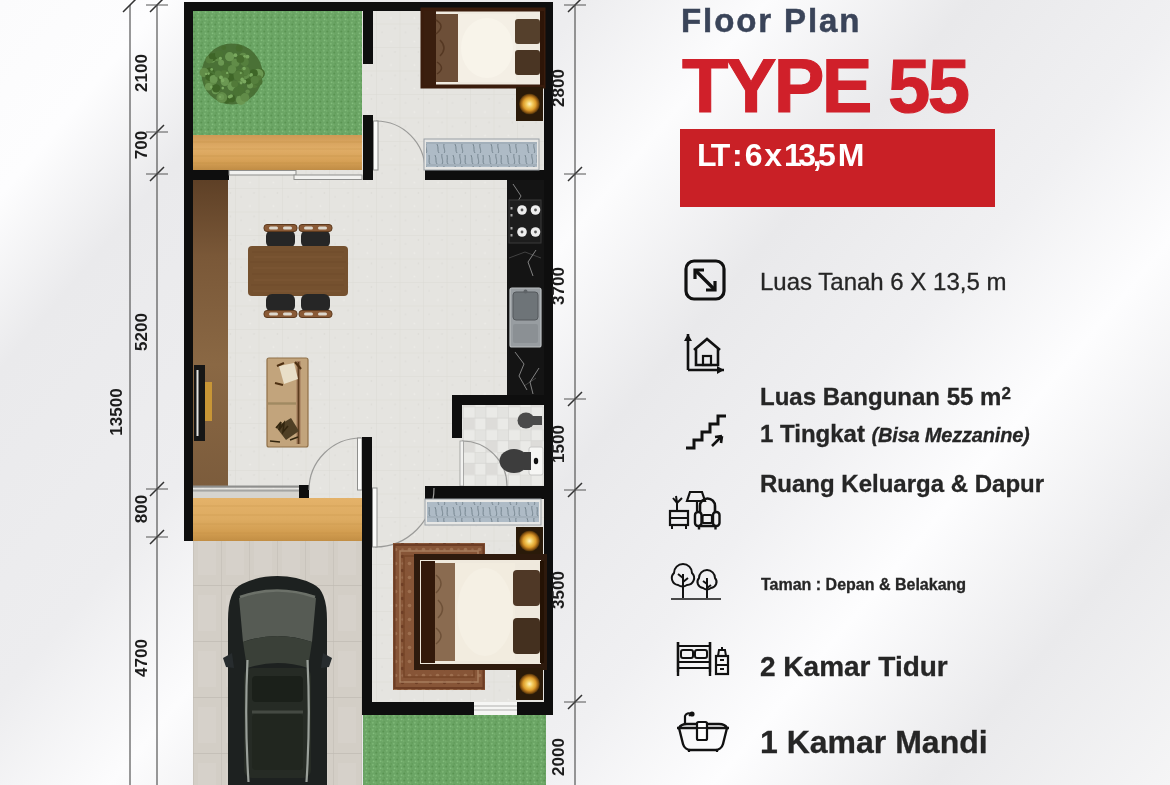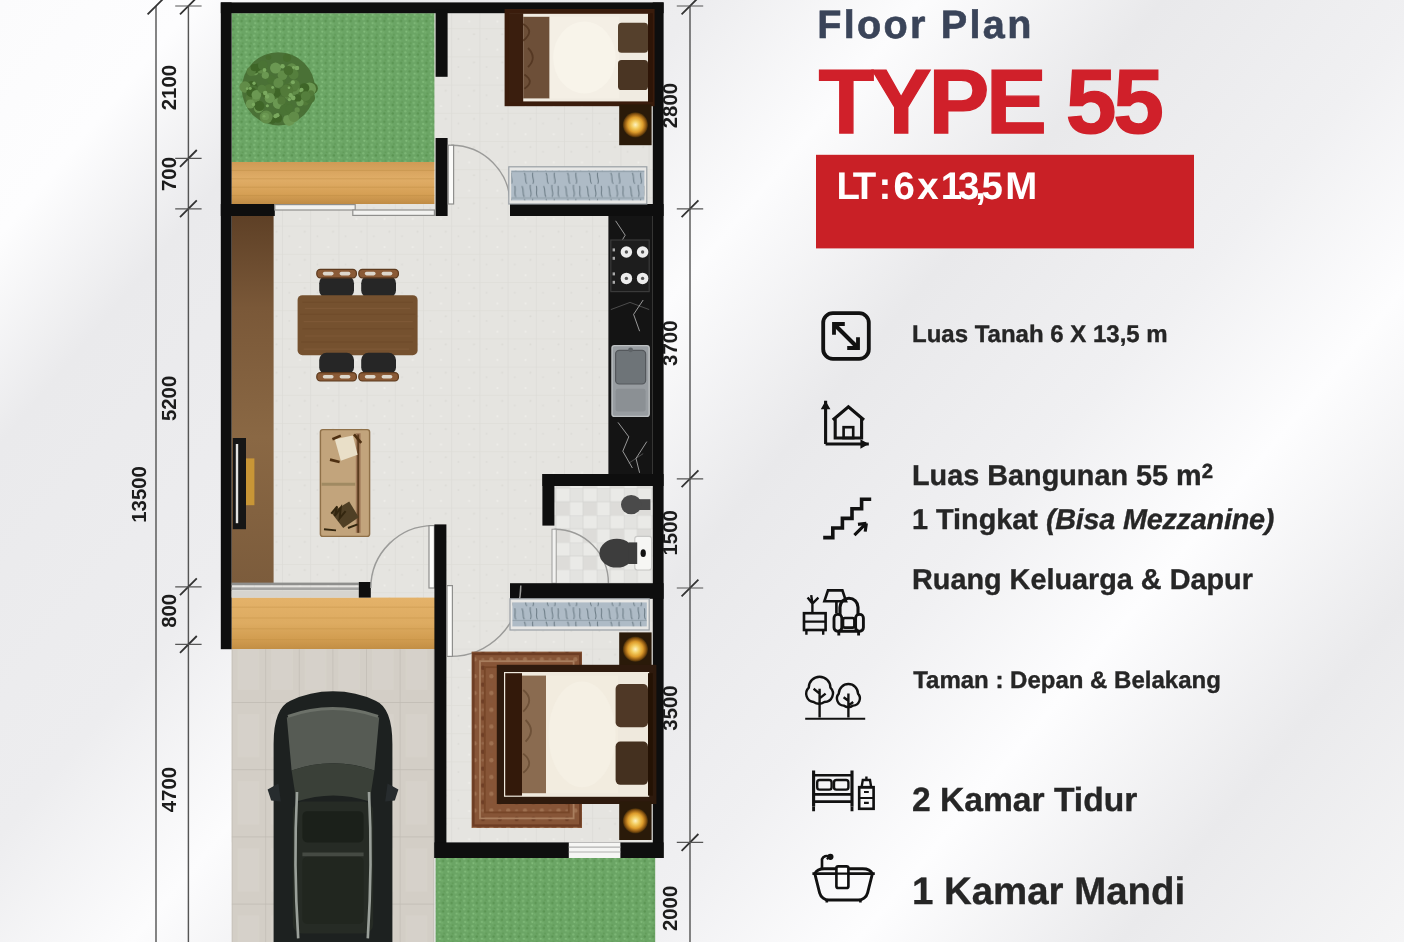--- a/index.html
+++ b/index.html
@@ -493,41 +493,41 @@
 <div class="abs" style="left:697px;top:137px;font-size:32px;font-weight:bold;color:#fff;letter-spacing:-3.5px;">LT : 6 x 13,5 M</div>
 
 <div class="abs" style="left:683px;top:258px;width:44px;height:44px;">
 <svg width="44" height="44" viewBox="0 0 44 44" fill="none" stroke="#111">
 <rect x="3" y="3" width="38" height="38" rx="8" stroke-width="3.2"></rect>
 <path d="M13 13 L31 31" stroke-width="3.4"></path>
 <path d="M12 21 V12 H21 M32 23 V32 H23" stroke-width="3.2" fill="none"></path>
 </svg>
 </div>
 
-<div class="abs" style="left:760px;top:268px;font-size:20px;font-weight:bold;color:#262626;-webkit-text-stroke:0.3px #262626;">Luas Tanah 6 X 13,5 m</div>
+<div class="abs" style="left:760px;top:268px;font-size:24px;font-weight:normal;color:#262626;-webkit-text-stroke:0.3px #262626;">Luas Tanah 6 X 13,5 m</div>
 
 <div class="abs" style="left:680px;top:328px;width:48px;height:48px;">
 <svg width="48" height="48" viewBox="0 0 48 48" fill="none" stroke="#111">
 <path d="M8 42 H44 M8 42 V6" stroke-width="2.6"></path>
 <path d="M8 6 l-4 7 h8 z M44 42 l-7 -4 v8 z" fill="#111" stroke="none"></path>
 <path d="M14 22 L27 11 L40 22 M16 21 V37 H38 V21" stroke-width="2.6"></path>
 <rect x="23" y="28" width="8" height="9" stroke-width="2.2"></rect>
 </svg>
 </div>
 
 <div class="abs" style="left:760px;top:343px;font-size:24px;font-weight:bold;color:#262626;margin-top:40px;-webkit-text-stroke:0.3px #262626;">Luas Bangunan 55 m<span style="font-size:17px;vertical-align:6px;">2</span></div>
 
 <div class="abs" style="left:684px;top:412px;width:46px;height:38px;">
 <svg width="46" height="38" viewBox="0 0 46 38" fill="none" stroke="#111">
 <path d="M2 36 H10 V28 H18 V20 H26 V12 H34 V4 H42" stroke-width="3"></path>
 <path d="M28 34 L38 24 M38 24 l-7 1 M38 24 l-1 7" stroke-width="2.6"></path>
 </svg>
 </div>
 
-<div class="abs" style="left:760px;top:420px;font-size:24px;font-weight:bold;color:#262626;-webkit-text-stroke:0.3px #262626;">1 Tingkat <span style="font-style:italic;font-size:24px;letter-spacing:-0.2px;">(Bisa Mezzanine)</span></div>
+<div class="abs" style="left:760px;top:420px;font-size:24px;font-weight:bold;color:#262626;-webkit-text-stroke:0.3px #262626;">1 Tingkat <span style="font-style:italic;font-size:20px;letter-spacing:-0.2px;">(Bisa Mezzanine)</span></div>
 
 <div class="abs" style="left:666px;top:487px;width:58px;height:45px;">
 <svg width="58" height="45" viewBox="0 0 58 45" fill="none" stroke="#111">
 <path d="M24 5 h12 l3 9 h-18 z" stroke-width="2.2"></path>
 <path d="M31 14 v10" stroke-width="2.2"></path>
 <rect x="4" y="24" width="18" height="14" stroke-width="2.2"></rect>
 <path d="M4 31 h18 M6 38 v4 M20 38 v4" stroke-width="2"></path>
 <path d="M11 24 v-8 M11 16 l-4 -5 M11 16 l5 -5 M11 16 l-1 -7" stroke-width="2"></path>
 <path d="M34 26 v-7 a7.5 7.5 0 0 1 15 0 v7" stroke-width="2.6"></path>
 <rect x="29" y="25" width="6.5" height="14" rx="3" stroke-width="2.4"></rect>
@@ -542,21 +542,21 @@
 <div class="abs" style="left:669px;top:562px;width:54px;height:40px;">
 <svg width="54" height="40" viewBox="0 0 54 40" fill="none" stroke="#111">
 <path d="M14 2 a9 9 0 0 1 9 9 a7 7 0 0 1 -5 12 a8 8 0 0 1 -9 0 a7 7 0 0 1 -4 -12 a9 9 0 0 1 9 -9 z" stroke-width="2"></path>
 <path d="M14 12 v24 M14 16 l-5 -4 M14 20 l5 -4" stroke-width="2"></path>
 <path d="M38 8 a8 8 0 0 1 8 8 a6 6 0 0 1 -4 10 a7 7 0 0 1 -8 0 a6 6 0 0 1 -4 -10 a8 8 0 0 1 8 -8 z" stroke-width="2"></path>
 <path d="M38 16 v20 M38 22 l-4 -3 M38 26 l4 -3" stroke-width="2"></path>
 <path d="M2 37 h50" stroke-width="1.6"></path>
 </svg>
 </div>
 
-<div class="abs" style="left:761px;top:556px;font-size:20px;font-weight:bold;color:#262626;-webkit-text-stroke:0.3px #262626;">Taman : Depan &amp; Belakang</div>
+<div class="abs" style="left:761px;top:576px;font-size:16px;font-weight:bold;color:#262626;-webkit-text-stroke:0.3px #262626;">Taman : Depan &amp; Belakang</div>
 
 <div class="abs" style="left:674px;top:640px;width:56px;height:38px;">
 <svg width="56" height="38" viewBox="0 0 56 38" fill="none" stroke="#111">
 <path d="M4 2 v30 M36 2 v30" stroke-width="2.6"></path>
 <path d="M4 6 h32 M4 22 h32 M4 28 h32" stroke-width="2.2"></path>
 <rect x="7" y="10" width="12" height="8" rx="2" stroke-width="2"></rect>
 <rect x="21" y="10" width="12" height="8" rx="2" stroke-width="2"></rect>
 <path d="M4 32 v4 M36 32 v4" stroke-width="2.4"></path>
 <rect x="42" y="16" width="12" height="18" stroke-width="2.2"></rect>
 <path d="M42 25 h12 M46 20 h4 M46 29 h4" stroke-width="1.8"></path>

